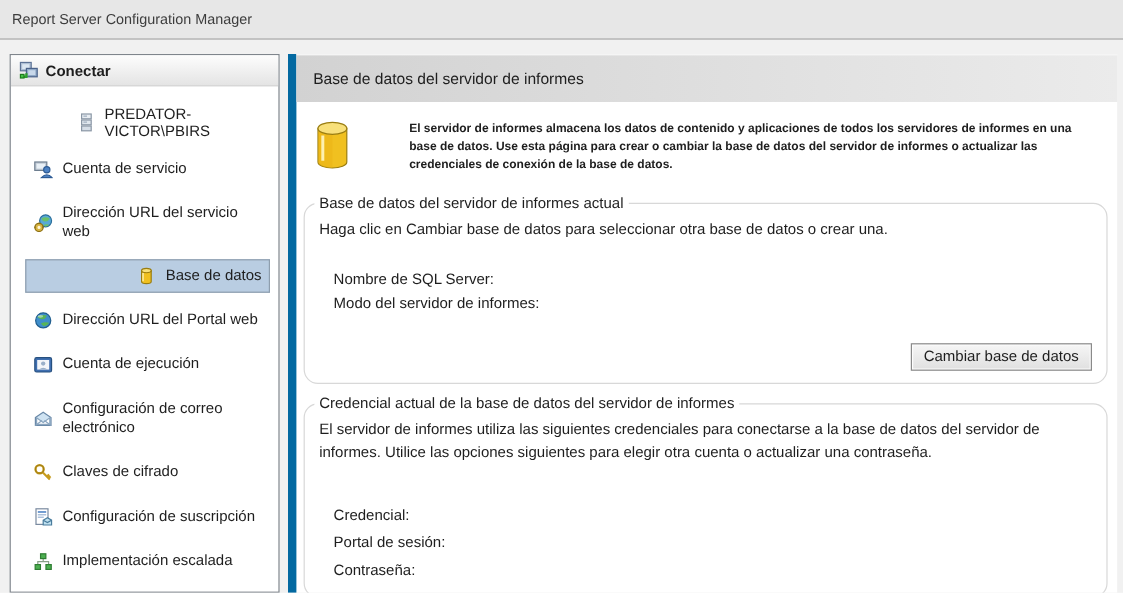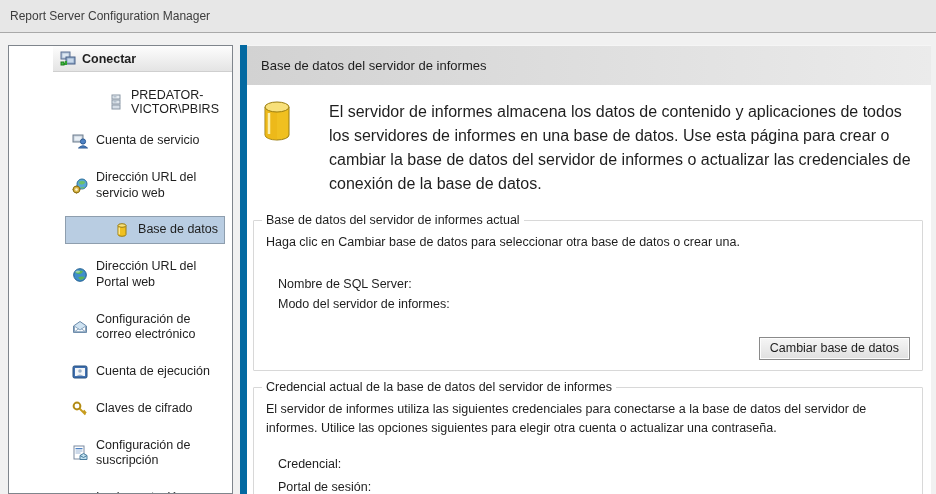--- a/index.html
+++ b/index.html
@@ -10,21 +10,21 @@
   }
   
   .titlebar {
     height:33px; background:#e7e7e7; border-bottom:1px solid #a9a9a9;
     display:flex; align-items:center; padding-left:10px;
     font-size:12px; color:#3d3d3d;
   }
   
   .sidebar {
     position:absolute; left:8px; top:45px; width:225px; height:449px;
-    background:#ffffff; border:1px solid #7f858c; overflow:hidden;padding-left:44px;
+    background:#ffffff; border:1px solid #7f858c; overflow:hidden;
   }
   .sidebar-header {
     height:26px; display:flex; align-items:center; gap:6px; padding:0 7px;
     background:linear-gradient(#fdfdfd,#e4e4e4); border-bottom:1px solid #cfcfcf;
     font-size:12.5px; font-weight:bold;
   }
   .server-row {
     display:flex; align-items:center; gap:7px; padding:16px 6px 2px 10px;
     font-size:12.5px;
     margin-left:45px;
@@ -43,33 +43,33 @@
     position:absolute; left:240px; top:45px; width:691px; height:449px;
     background:#ffffff; border-left:7px solid #0369a1;
   }
   .main-header {
     height:40px; line-height:40px; padding-left:14px; font-size:13px;
     background:linear-gradient(to right,#d2d2d2,#ebebeb);
     border-top:1px solid #f5f5f5;
   }
   .intro { display:flex; align-items:flex-start; padding:15px 20px 8px 12px; }
   .intro-icon { width:32px; height:42px; flex:0 0 32px; margin-left:2px; }
-  .intro-text { margin-left:36px; font-size:16px; line-height:1.5; max-width:612px; }
+  .intro-text { margin-left:48px; font-size:10px; line-height:1.5; max-width:612px;font-weight:bold; }
   .groupbox {
     position:relative; margin:16px 8px 0 6px; border:1px solid #d8d8d8;
-    border-radius:1px; padding:12px 12px 10px 12px; font-size:12.5px;
+    border-radius:12px; padding:12px 12px 10px 12px; font-size:12.5px;
   }
   .gb-title {
     position:absolute; top:-8px; left:8px; background:#ffffff; padding:0 4px;
     font-size:12.5px; white-space:nowrap;
   }
   .gb-desc { line-height:1.5; max-width:640px; }
   .field-list { margin:22px 0 0 12px; }
   .field-row { height:20px; line-height:20px; }
-  .gb2 .field-list { margin-top:16px; }
+  .gb2 .field-list { margin-top:32px; }
   .gb2 .field-row { height:23px; line-height:23px; }
   .btn-row { text-align:right; margin-top:23px; }
   button.cfg-btn {
     font-family:"Liberation Sans","DejaVu Sans",sans-serif;
     font-size:12.5px; color:#1e1e1e; padding:3px 10px; min-height:23px;
     background:linear-gradient(#f6f6f6,#e0e0e0);
     border:1px solid #8a8a8a; box-shadow:inset 0 0 0 1px #fdfdfd;
     cursor:pointer;
   }
   button.cfg-btn:disabled {
@@ -147,35 +147,35 @@
         <circle cx="8" cy="8" r="6.3" fill="#3f8ecb" stroke="#205e8e"></circle>
         <path d="M3 5 Q7 2.5 11 4 Q10 7.5 6.5 7 Q4 6.6 3 5Z" fill="#58b457"></path>
         <path d="M6 10.5 Q9.5 9 13 10 Q11 13.5 8 12.5Z" fill="#58b457"></path>
         <ellipse cx="5.7" cy="4.6" rx="2.3" ry="1.2" fill="#ffffff" opacity="0.45"></ellipse>
       </svg>
       <span class="nav-label">Dirección URL del Portal web</span>
     </div>
 
     <div class="nav-item">
       <svg class="icon16" viewBox="0 0 16 16">
-        <path d="M1.5 7 L8 2.5 L14.5 7 V13.5 H1.5 Z" fill="#cfe3f2" stroke="#6a89a8"></path>
-        <path d="M2.5 7.2 L8 11 L13.5 7.2 V12.7 H2.5 Z" fill="#ffffff" stroke="#8aa5bf"></path>
-        <path d="M1.5 13.5 L7 9.5 M14.5 13.5 L9 9.5" stroke="#8aa5bf" fill="none"></path>
-      </svg>
-      <span class="nav-label">Configuración de correo electrónico</span>
-    </div>
-
-    <div class="nav-item">
-      <svg class="icon16" viewBox="0 0 16 16">
         <rect x="1" y="2" width="14" height="12" rx="1.5" fill="#3f6fb0" stroke="#27507f"></rect>
         <rect x="3" y="4" width="10" height="8" fill="#f3f6f9"></rect>
         <circle cx="8" cy="7" r="1.8" fill="#9ab0c9"></circle>
         <path d="M4.5 12 Q8 8.8 11.5 12 Z" fill="#9ab0c9"></path>
       </svg>
       <span class="nav-label">Cuenta de ejecución</span>
+    </div>
+
+    <div class="nav-item">
+      <svg class="icon16" viewBox="0 0 16 16">
+        <path d="M1.5 7 L8 2.5 L14.5 7 V13.5 H1.5 Z" fill="#cfe3f2" stroke="#6a89a8"></path>
+        <path d="M2.5 7.2 L8 11 L13.5 7.2 V12.7 H2.5 Z" fill="#ffffff" stroke="#8aa5bf"></path>
+        <path d="M1.5 13.5 L7 9.5 M14.5 13.5 L9 9.5" stroke="#8aa5bf" fill="none"></path>
+      </svg>
+      <span class="nav-label">Configuración de correo electrónico</span>
     </div>
 
     <div class="nav-item">
       <svg class="icon16" viewBox="0 0 16 16">
         <circle cx="5" cy="5" r="3.4" fill="none" stroke="#c79c1e" stroke-width="2"></circle>
         <path d="M7.5 7.5 L13.5 13.5 M11 11 L13 9.5 M12.3 12.3 L14.2 10.9" stroke="#c79c1e" stroke-width="1.8" fill="none"></path>
         <circle cx="5" cy="5" r="3.4" fill="none" stroke="#8d7013" stroke-width="0.6"></circle>
       </svg>
       <span class="nav-label">Claves de cifrado</span>
     </div>

